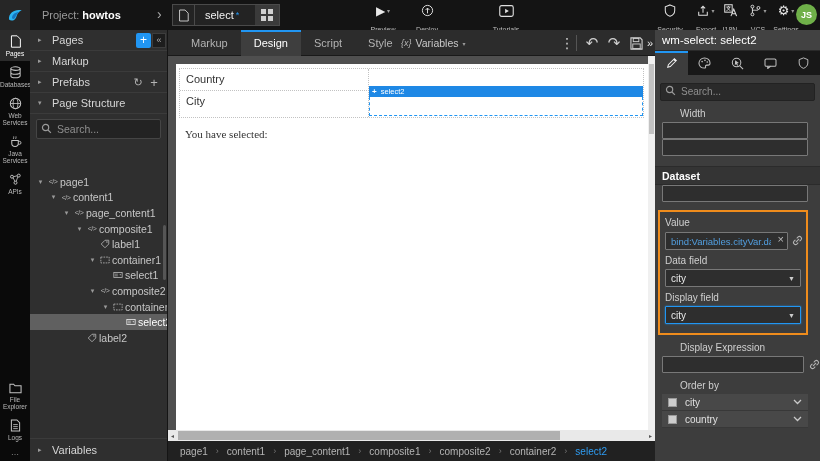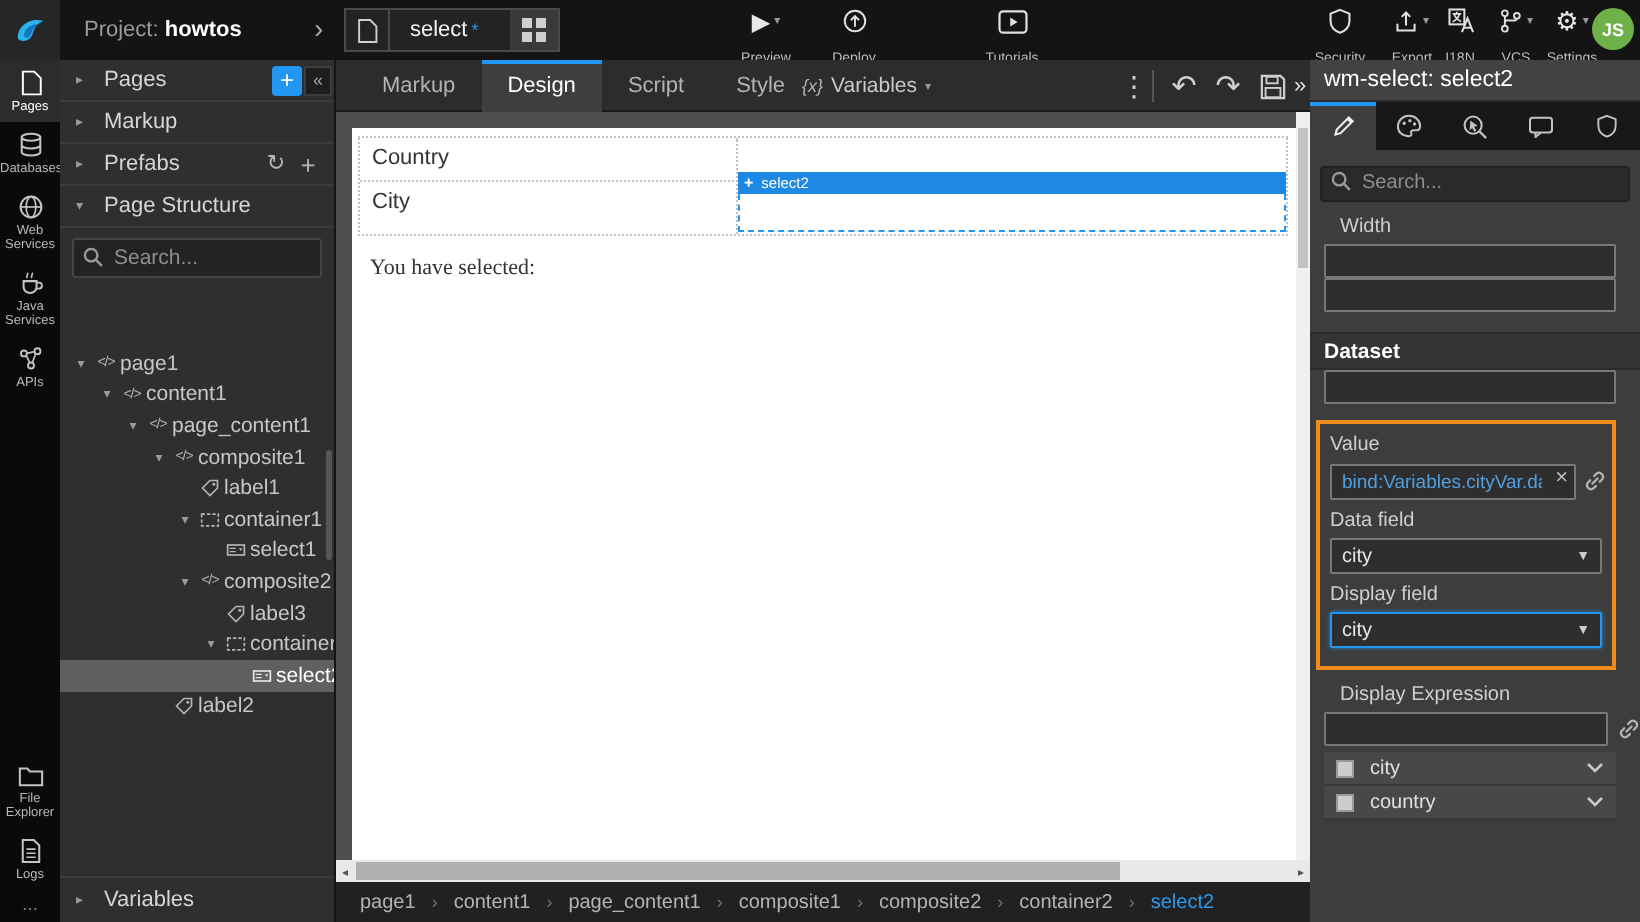--- a/index.html
+++ b/index.html
@@ -111,21 +111,21 @@
   
   .inspector { position:absolute; left:655px; top:30px; width:165px; height:431px; background:#3d3d3d; overflow:hidden; }
   .insp-header { height:21px; line-height:21px; padding-left:7px; font-size:11.5px; color:#fff;
                  background:#424242; border-bottom:1px solid #2a2a2a; }
   .insp-tabs { height:24px; background:#181818; display:flex; }
   .itab { flex:1; display:flex; align-items:center; justify-content:center; color:#c2c2c2; }
   .itab.active { background:#3d3d3d; box-shadow:inset 0 2px 0 #2196f3; }
   .insp-search { position:relative; margin:6px 5px 4px; }
   .insp-search input { width:100%; height:18px; background:#2a2a2a; border:1px solid #222; border-radius:2px;
                        color:#ccc; font-size:10px; padding:0 4px 0 20px; font-family:"Liberation Sans",sans-serif; }
-  .flabel { margin:7px 15px 3px; font-size:10px; color:#cfcfcf; }
+  .flabel { margin:7px 25px 3px; font-size:10px; color:#cfcfcf; }
   .ifield { display:block; margin:0 12px 0 7px; width:146px; height:17px; background:#2e2e2e;
             border:1px solid #787878; border-radius:1px; color:#ddd; font-size:10px; padding:0 4px;
             font-family:"Liberation Sans",sans-serif; }
   .dataset-hd { margin-top:10px; background:#343434; border-top:1px solid #2b2b2b; border-bottom:1px solid #2b2b2b;
                 height:19px; line-height:19px; padding-left:7px; font-size:10.5px; font-weight:bold; color:#fff; }
   .ogroup { margin:8px 12px 0 3px; border:2px solid #ef8c1c; padding:0 0 9px; }
   .ogroup .flabel { margin:5px 5px 3px; }
   .vrow { display:flex; align-items:center; margin:0 3px 0 5px; gap:4px; }
   .vwrap { position:relative; flex:1; }
   .vfield { width:100%; height:18px; background:#2e2e2e; border:1px solid #787878; border-radius:1px;
@@ -401,30 +401,20 @@
             </svg>
         </span>
         <span>select1</span>
       </div>
       <div class="titem d4">
         <span class="t-arrow">▾</span>
         <span class="t-icon">&lt;/&gt;</span>
         <span>composite2</span>
       </div>
       <div class="titem d5">
-        <span class="t-arrow"></span>
-        <span class="t-icon">
-          <svg width="10" height="10" viewBox="0 0 12 12">
-              <path d="M1.5 6 L6 1.5 h4.5 V6 L6 10.5 Z" fill="none" stroke="#b5b5b5"></path>
-              <circle cx="8.3" cy="3.7" r="0.9" fill="#b5b5b5"></circle>
-            </svg>
-        </span>
-        <span>label3</span>
-      </div>
-      <div class="titem d5">
         <span class="t-arrow">▾</span>
         <span class="t-icon">
           <svg width="10" height="10" viewBox="0 0 12 12">
               <rect x="1" y="2.5" width="10" height="7" fill="none" stroke="#b5b5b5" stroke-dasharray="2 1.2"></rect>
             </svg>
         </span>
         <span>container2</span>
       </div>
       <div class="titem d6 selected">
         <span class="t-arrow"></span>
@@ -609,20 +599,21 @@
     <div class="flabel">Display Expression</div>
     <div class="xrow">
       <input class="ifield2" style="">
       <span>
         <svg width="11" height="11" viewBox="0 0 12 12">
             <path d="M4.6 7.4 L7.4 4.6 M3.4 5.6 L2.2 6.8 a2.2 2.2 0 0 0 3.1 3.1 l1.2-1.2 M8.6 6.4 l1.2-1.2 a2.2 2.2 0 0 0 -3.1-3.1 L5.5 3.3" fill="none" stroke="#b5b5b5" stroke-width="1.2" stroke-linecap="round"></path>
           </svg>
       </span>
     </div>
 
+    <div class="flabel">Order by</div>
     <div class="oblist">
       <div class="ob-row">
         <span class="cb"></span>
         <span>city</span>
         <span class="ob-car">
           <svg width="9" height="6" viewBox="0 0 9 6">
               <polyline points="1,1 4.5,4.5 8,1" fill="none" stroke="#c9c9c9" stroke-width="1.3"></polyline>
             </svg>
         </span>
       </div>

